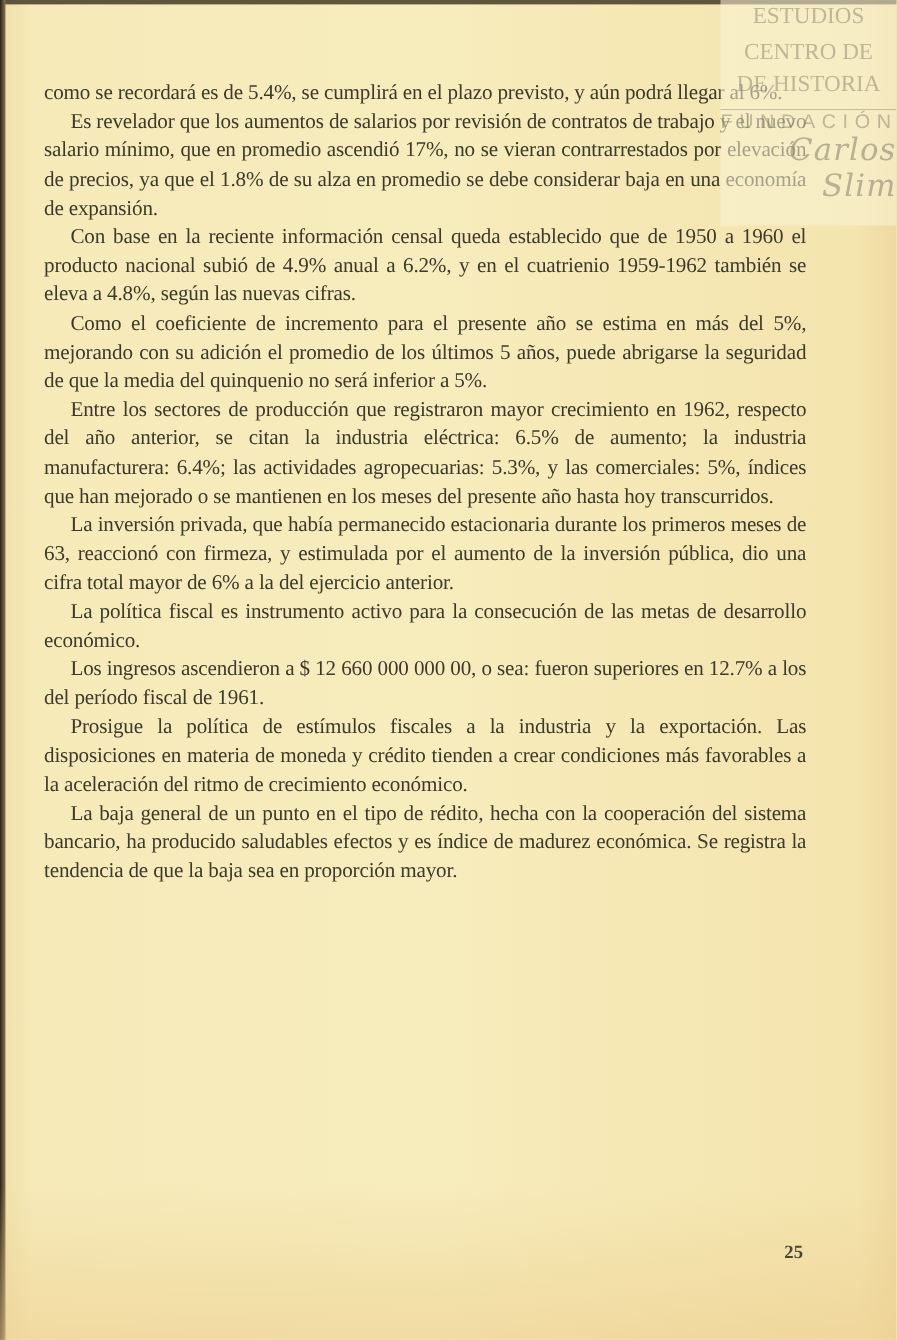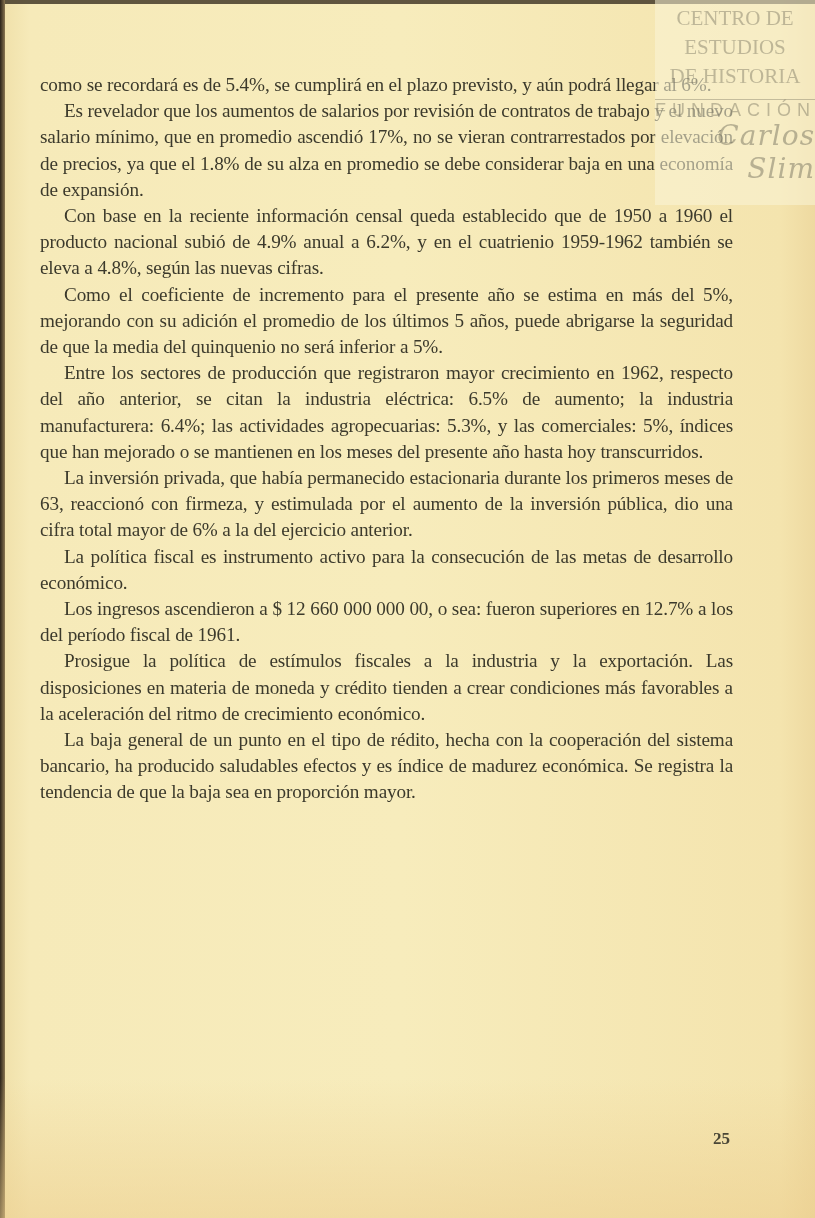--- a/index.html
+++ b/index.html
@@ -130,20 +130,20 @@
     <p>La inversión privada, que había permanecido estacionaria durante los primeros meses de 63, reaccionó con firmeza, y estimulada por el aumento de la inversión pública, dio una cifra total mayor de 6% a la del ejercicio anterior.</p>
     <p>La política fiscal es instrumento activo para la consecución de las metas de desarrollo económico.</p>
     <p>Los ingresos ascendieron a $ 12 660 000 000 00, o sea: fueron supe­riores en 12.7% a los del período fiscal de 1961.</p>
     <p>Prosigue la política de estímulos fiscales a la industria y la exporta­ción. Las disposiciones en materia de moneda y crédito tienden a crear condiciones más favorables a la aceleración del ritmo de crecimiento económico.</p>
     <p>La baja general de un punto en el tipo de rédito, hecha con la co­operación del sistema bancario, ha producido saludables efectos y es índice de madurez económica. Se registra la tendencia de que la baja sea en proporción mayor.</p>
   </div>
 
   <div class="page-number">25</div>
 
   <div class="watermark">
+    <span class="wm-line">ESTUDIOS</span>
     <span class="wm-line first">CENTRO DE</span>
-    <span class="wm-line">ESTUDIOS</span>
     <span class="wm-line">DE HISTORIA</span>
     <div class="wm-rule"></div>
     <span class="wm-fund">FUNDACIÓN</span>
     <span class="wm-sign">Carlos Slim</span>
   </div>
 </div>
 
 </body></html>

